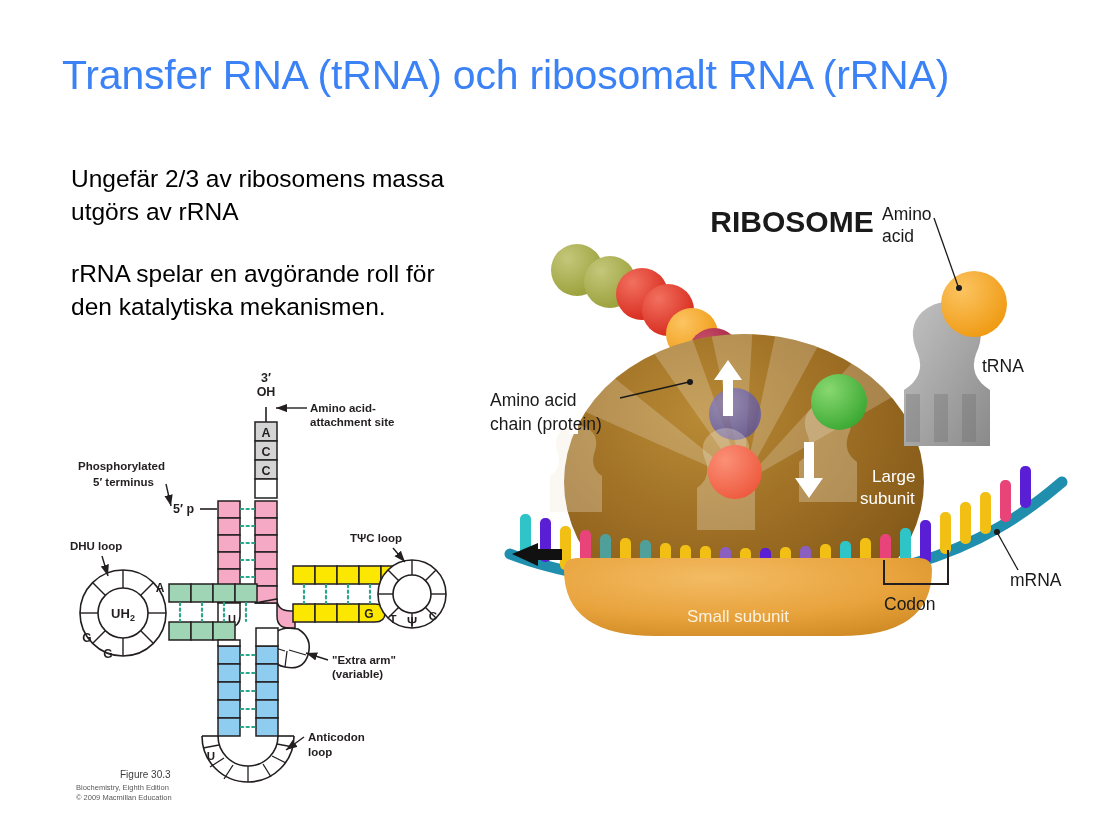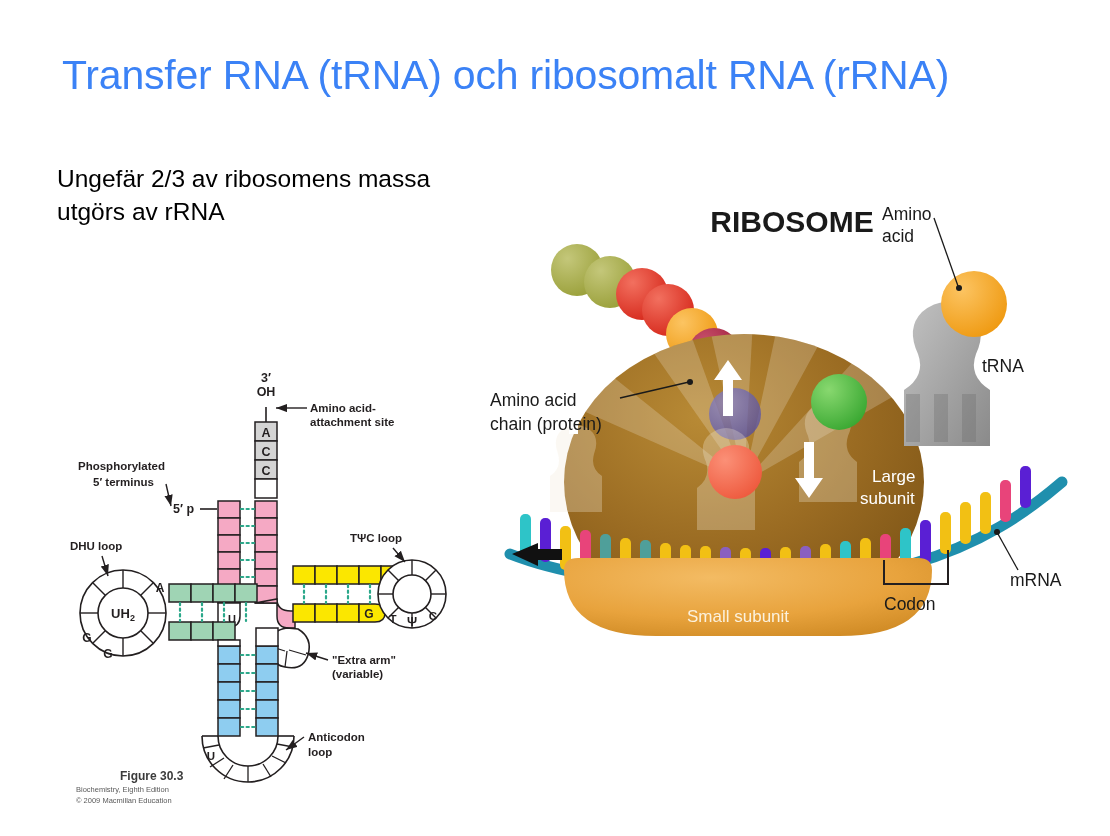--- a/index.html
+++ b/index.html
@@ -27,21 +27,21 @@
     line-height: 1.15;
     font-weight: 400;
     letter-spacing: -0.2px;
     color: #3b82f6;
     white-space: nowrap;
   }
 
   
   #body-text {
     position: absolute;
-    left: 57px;
+    left: 71px;
     top: 163px;
     width: 410px;
     font-size: 24.5px;
     line-height: 1.33;
     color: #000;
   }
   #body-text p { margin: 0; }
   #body-text .gap { height: 30px; }
 
   
@@ -58,23 +58,23 @@
   #figure-caption {
     position: absolute;
     left: 76px;
     top: 768px;
     width: 220px;
     color: #5a5a5a;
     font-size: 7.5px;
     line-height: 1.45;
   }
   #figure-caption .cap-title {
-    font-weight: bold;
+    font-weight: normal;
     color: #3b3b3b;
-    font-size: 12px;
+    font-size: 10px;
     padding-left: 44px;
   }
 
   
   #ribosome-figure {
     position: absolute;
     left: 482px;
     top: 182px;
     width: 620px;
     height: 480px;
@@ -87,20 +87,21 @@
   }
 </style>
 </head>
 <body>
 
 <div id="slide-title" class="lbl">Transfer RNA (tRNA) och ribosomalt RNA (rRNA)</div>
 
 <div id="body-text">
   <p>Ungefär 2/3 av ribosomens massa utgörs av rRNA</p>
   <div class="gap"></div>
+  <p>rRNA spelar en avgörande roll för den katalytiska mekanismen.</p>
 </div>
 
 <div id="trna-figure">
 <svg width="430" height="450" viewBox="0 0 430 450" xmlns="http://www.w3.org/2000/svg">
   <defs>
     <marker id="arrowBlack" markerWidth="9" markerHeight="9" refX="8" refY="3" orient="auto">
       <path d="M0,0 L8,3 L0,6 z" fill="#231f20"></path>
     </marker>
   </defs>
 

